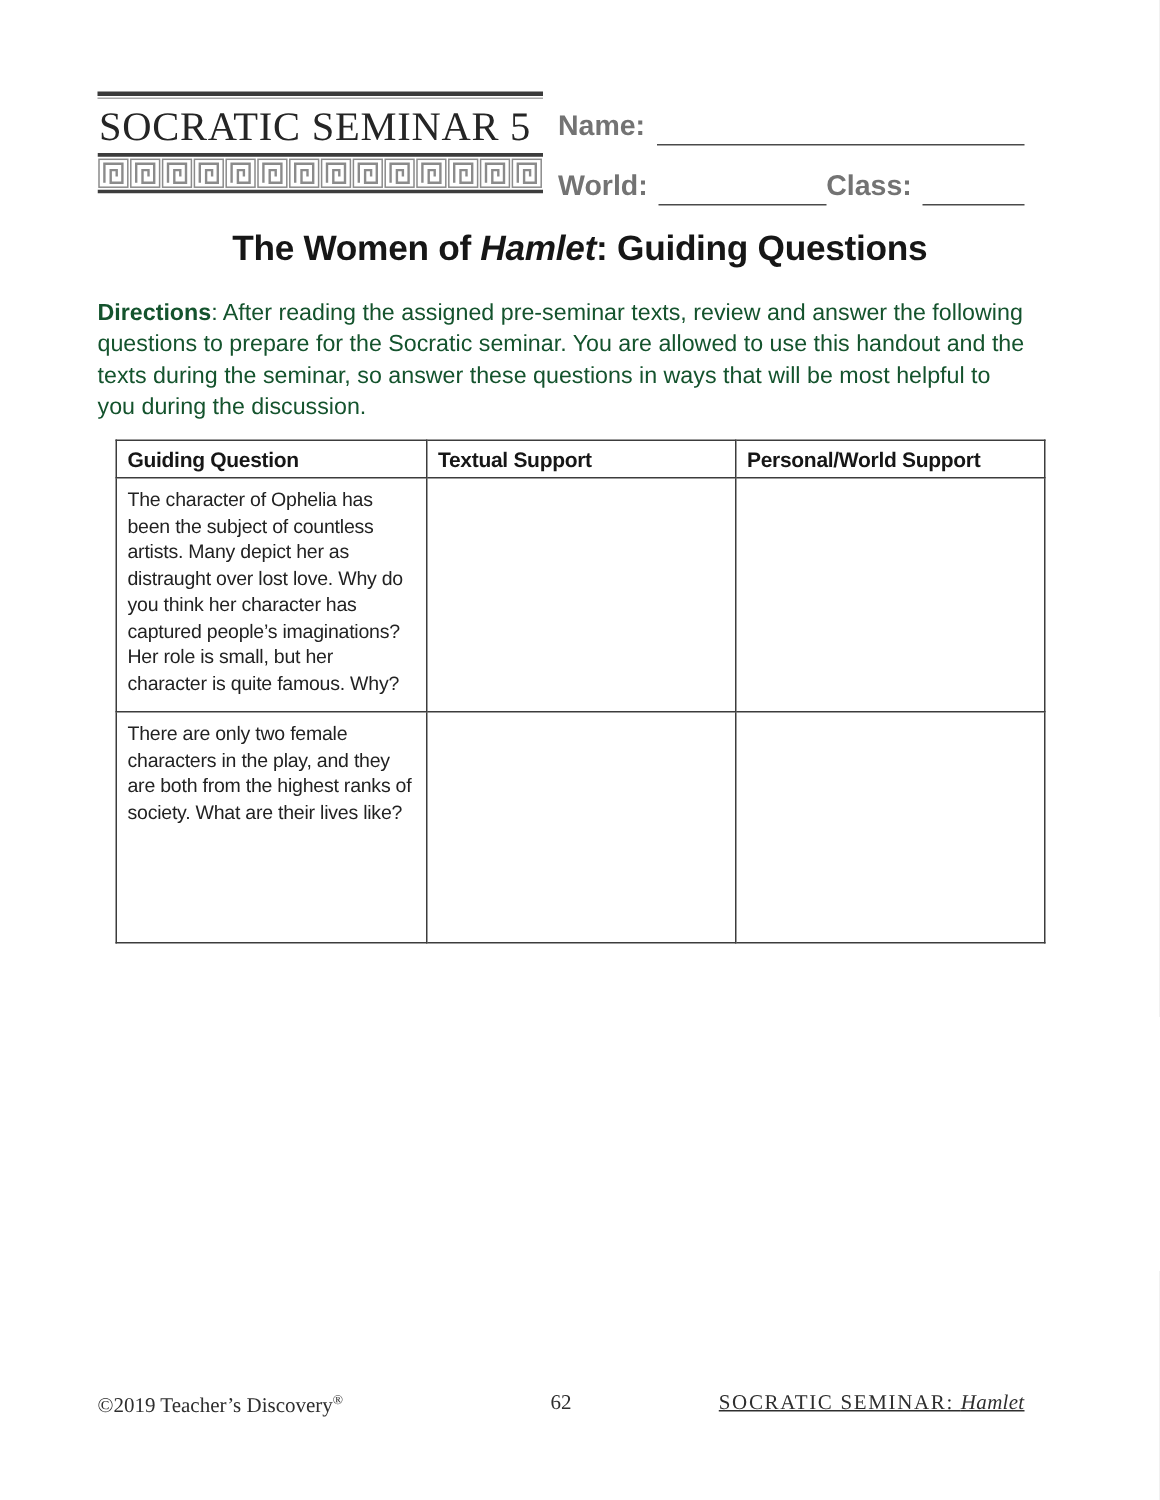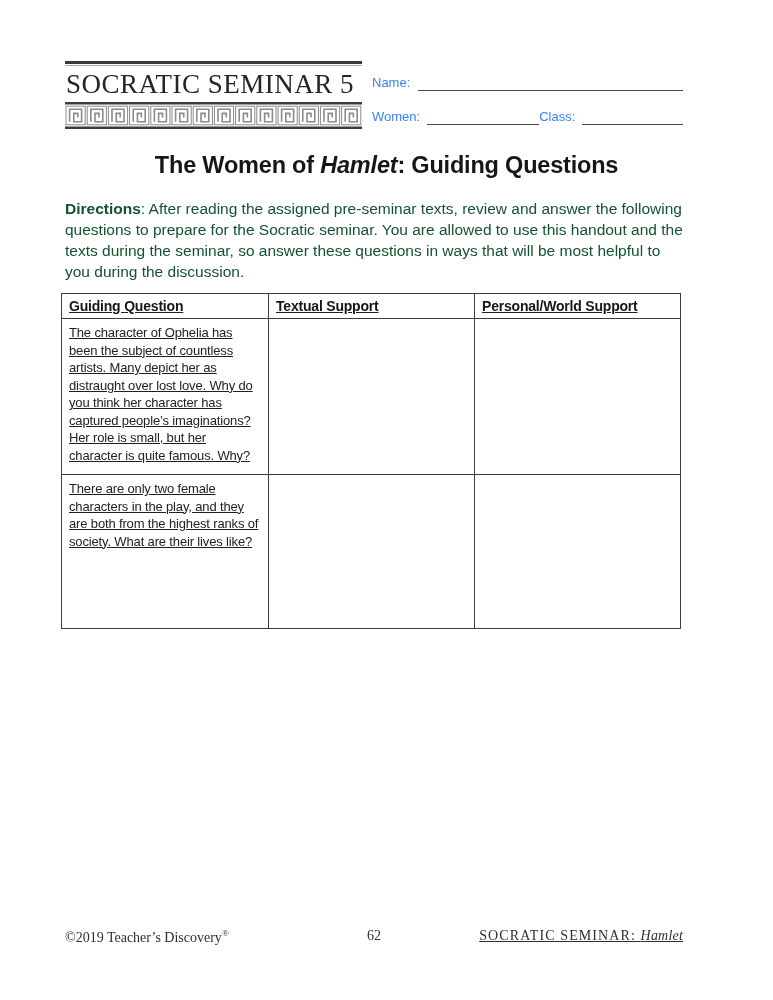--- a/index.html
+++ b/index.html
@@ -21,21 +21,21 @@
     font-family: "Liberation Serif", serif;
     font-size: 27px; line-height: 1;
     letter-spacing: 0.5px;
     color: #252525;
     padding: 5px 0 4px 1px;
     white-space: nowrap;
   }
   .meander { display: block; }
 
   
-  .form-fields { position: absolute; left: 372px; top: 74px; width: 311px; font-size: 13px; color: #3b82f6; }
+  .form-fields { position: absolute; left: 372px; top: 74px; width: 311px; font-size: 19px; color: #737373; font-weight: bold; }
   .field-row { display: flex; align-items: flex-end; }
   .field-row + .field-row { margin-top: 17px; }
   .field-label { padding-bottom: 1px; }
   .write-line { border-bottom: 1.5px solid #4a4a4a; height: 16px; }
   .line-name { flex: 1; margin-left: 8px; }
   .line-date { width: 112px; margin-left: 7px; }
   .class-label { margin-left: 0; }
   .line-class { flex: 1; margin-left: 7px; }
 
   
@@ -50,25 +50,24 @@
 
   
   .directions {
     position: absolute; left: 65px; top: 198px; width: 624px;
     font-size: 15.5px; line-height: 21px; color: #14532d;
   }
   .directions .dir-label { font-weight: bold; }
 
   
   .gq-table {
-    position: absolute; left: 61px; top: 293px;
+    position: absolute; left: 77px; top: 293px;
     width: 619px;
     border-collapse: collapse;
     table-layout: fixed;
-    text-decoration: underline;
   }
   .gq-table th, .gq-table td {
     border: 1.5px solid #3c3c3c;
     vertical-align: top;
     text-align: left;
   }
   .gq-table th {
     font-size: 14px; font-weight: bold;
     letter-spacing: -0.2px;
     padding: 4px 6px 3px 7px;
@@ -145,21 +144,21 @@
         </g>
     </svg>
   </div>
 
   <div class="form-fields">
     <div class="field-row">
       <span class="field-label">Name:</span>
       <span class="write-line line-name"></span>
     </div>
     <div class="field-row">
-      <span class="field-label">Women:</span>
+      <span class="field-label">World:</span>
       <span class="write-line line-date"></span>
       <span class="field-label class-label">Class:</span>
       <span class="write-line line-class"></span>
     </div>
   </div>
 
   <div class="doc-title">
     <span>The Women of </span><span class="em">Hamlet</span><span>: Guiding Questions</span>
   </div>
 

